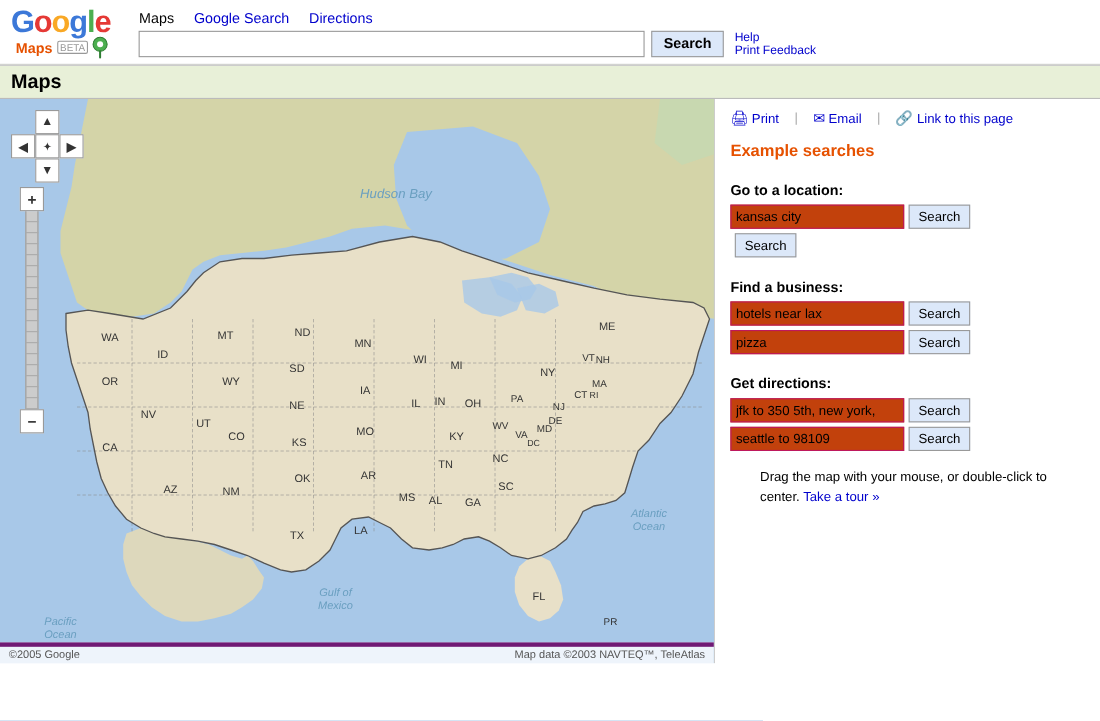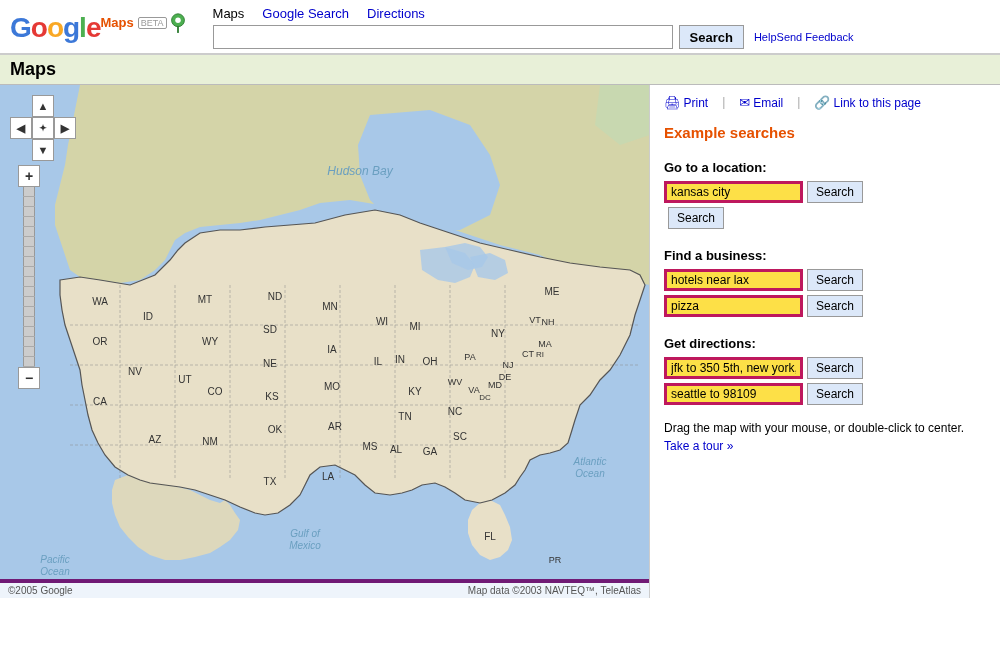--- a/index.html
+++ b/index.html
@@ -8,22 +8,22 @@
     
     #header {
       display: flex;
       align-items: center;
       padding: 6px 10px 4px 10px;
       border-bottom: 1px solid #ccc;
       background: #fff;
     }
     #logo-area {
       display: flex;
-      flex-direction: row;
-      align-items: flex-start;
+      flex-direction: column;
+      align-items: flex-end;
       margin-right: 16px;
     }
     .logo-google {
       font-size: 28px;
       font-weight: bold;
       letter-spacing: -1px;
       line-height: 1;
     }
     .logo-g { color: #3c78d8; }
     .logo-o1 { color: #e53935; }
@@ -89,21 +89,21 @@
       height: 24px;
       padding: 0 10px;
       background: #dce8f9;
       border: 1px solid #999;
       cursor: pointer;
       font-size: 13px;
       font-weight: bold;
     }
     #help-links {
       display: flex;
-      flex-direction: row;
+      flex-direction: column;
       align-items: flex-start;
       margin-left: 4px;
       font-size: 11px;
     }
     #help-links a { color: #00c; text-decoration: none; }
 
     
     #page-title-bar {
       background: #e8f0d8;
       border-top: 1px solid #ccc;
@@ -256,42 +256,43 @@
       margin-top: 19px;
       color: #000;
     }
 
     .search-example-row {
       display: flex;
       align-items: center;
       margin-bottom: 4px;
     }
     .example-input {
-      width: 139px;
+      width: 158px;
       height: 22px;
-      border: 3px solid #be185d;
+      border: 1px solid #be185d;
       padding: 0 4px;
       font-size: 12px;
-      background: #fde047;
+      background: #c2410c;
     }
     .example-search-btn {
       height: 22px;
       padding: 0 8px;
       background: #dce8f9;
       border: 1px solid #999;
       cursor: pointer;
       font-size: 12px;
       margin-left: 4px;
     }
 
     #drag-info {
       margin-top: 14px;
       font-size: 12px;
       color: #000;
       line-height: 1.5;
+      margin-left: 27px;
     }
     #drag-info a {
       color: #00c;
       text-decoration: none;
     }
 
     
     .link-divider {
       color: #aaa;
       font-size: 12px;
@@ -323,21 +324,21 @@
     <div id="nav-links">
       <a class="active" href="#">Maps</a>
       <a href="#">Google Search</a>
       <a href="#">Directions</a>
     </div>
     <div id="search-bar">
       <input type="text" id="search-input" value="" style="">
       <button id="search-btn">Search</button>
       <div id="help-links">
         <a href="#">Help</a>
-        <a href="#">Send Feedback</a>
+        <a href="#">Print Feedback</a>
       </div>
     </div>
   </div>
 </div>
 
 <div id="page-title-bar">
   <h1>Maps</h1>
 </div>
 
 <div id="main-content">

